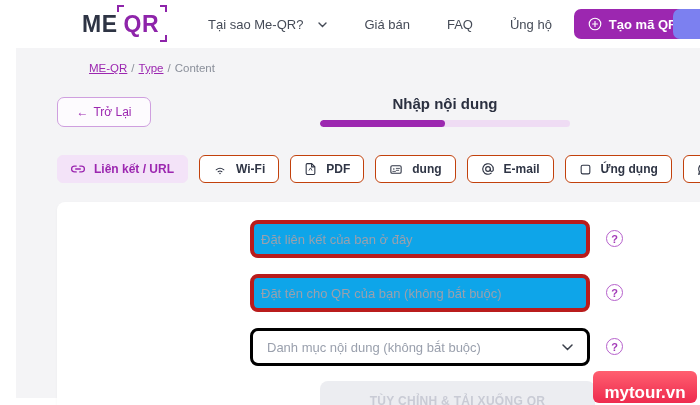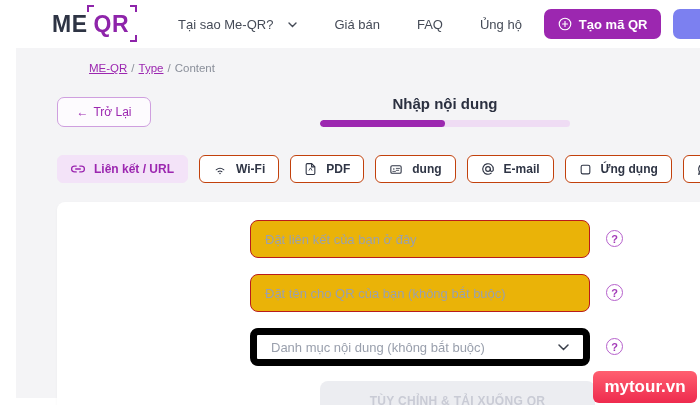--- a/index.html
+++ b/index.html
@@ -4,21 +4,21 @@
 <style>
   * { margin:0; padding:0; box-sizing:border-box; }
   html,body { width:700px; height:405px; }
   body {
     position:relative; overflow:hidden; background:#fff;
     font-family:"Liberation Sans","DejaVu Sans",sans-serif;
     color:#2f3545;
   }
   
   .header { position:absolute; left:0; top:0; width:700px; height:48px; background:#fff; display:flex; align-items:center; z-index:5; }
-  .logo { margin-left:52px; font-size:23px; font-weight:800; letter-spacing:.5px; display:flex; align-items:center; cursor:pointer; }
+  .logo { margin-left:82px; font-size:23px; font-weight:800; letter-spacing:.5px; display:flex; align-items:center; cursor:pointer; }
   .logo-me { color:#2e3444; }
   .logo-qr { position:relative; color:#8e24aa; padding:0 5px; margin-left:1px; }
   .corner { position:absolute; width:7px; height:7px; border:0 solid #8e24aa; }
   .corner.tl { left:-2px; top:-6px; border-left-width:2.5px; border-top-width:2.5px; }
   .corner.tr { right:-3px; top:-6px; border-right-width:2.5px; border-top-width:2.5px; }
   .corner.br { right:-3px; bottom:-4px; border-right-width:2.5px; border-bottom-width:2.5px; }
   .nav { display:flex; align-items:center; gap:37px; margin-left:44px; font-size:13px; color:#454b57; }
   .nav-item { display:flex; align-items:center; gap:15px; cursor:pointer; white-space:nowrap; }
   .nav-item svg { margin-top:1px; }
   .btn-create {
@@ -53,44 +53,44 @@
     height:28px; padding:0 13px; background:#fff; border:1px solid #c2410c; border-radius:6px;
     display:flex; align-items:center; gap:9px; font-size:12px; font-weight:700; color:#2f3545;
     cursor:pointer; white-space:nowrap; font-family:inherit;
   }
   .tab.active { background:#f3e3f8; border-color:#f3e3f8; color:#9c27b0; }
   .tab svg { flex:0 0 auto; }
   
   .card { position:absolute; left:57px; top:202px; width:643px; height:220px; background:#fff; border-radius:8px 0 0 0; box-shadow:0 1px 3px rgba(40,40,60,.04); z-index:1; }
   .field { position:absolute; left:250px; width:340px; height:38px; z-index:2; }
   .field input {
-    width:100%; height:100%; border:1px solid #b91c1c; border-radius:8px; background:#eab308;
-    padding:0 14px; font-size:13px; color:#3a3f4a; font-family:inherit; outline:none;
+    width:100%; height:100%; border:4px solid #b91c1c; border-radius:8px; background:#0ea5e9;
+    padding:0 7px; font-size:13px; color:#3a3f4a; font-family:inherit; outline:none;
   }
   .field input::placeholder { color:#9aa0ad; opacity:1; }
   .selectbox {
-    width:100%; height:100%; border:7px solid #000000; border-radius:8px; background:#fff;
+    width:100%; height:100%; border:3px solid #000000; border-radius:8px; background:#fff;
     padding:0 14px; font-size:13px; color:#9aa0ad; display:flex; align-items:center;
     justify-content:space-between; cursor:pointer;
   }
   .help {
     position:absolute; left:606px; width:17px; height:17px; border-radius:50%;
     border:1.5px solid #b661cc; color:#a33bb8; font-size:11px; font-weight:700;
     display:flex; align-items:center; justify-content:center; cursor:pointer; z-index:2; background:#fff;
   }
   .btn-submit {
     position:absolute; left:320px; top:381px; width:275px; height:40px; z-index:2;
     background:#ecedf1; border:none; border-radius:8px; color:#c9cbd5;
     font-size:12px; font-weight:700; letter-spacing:.3px; cursor:default; font-family:inherit;
   }
   
   .watermark {
     position:absolute; left:593px; top:371px; width:104px; height:32px; z-index:6;
     background:linear-gradient(#ff5f70,#ee2b4e); border-radius:6px;
-    color:#fff; font-size:17px; font-weight:800; display:flex; align-items:center; justify-content:center;
+    color:#fff; font-size:17px; font-weight:800; display:flex; align-items:flex-end; justify-content:center;
   }
 </style>
 </head>
 <body>
 
 <div class="header">
   <div class="logo">
     <span class="logo-me">ME</span>
     <span class="logo-qr">
       <span>QR</span>

